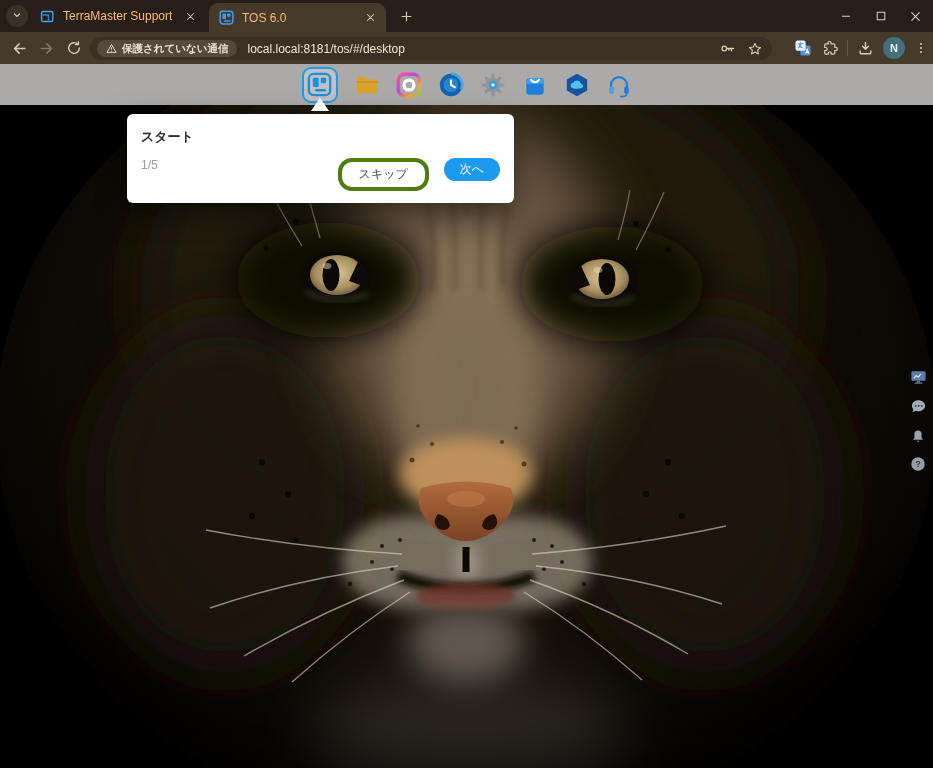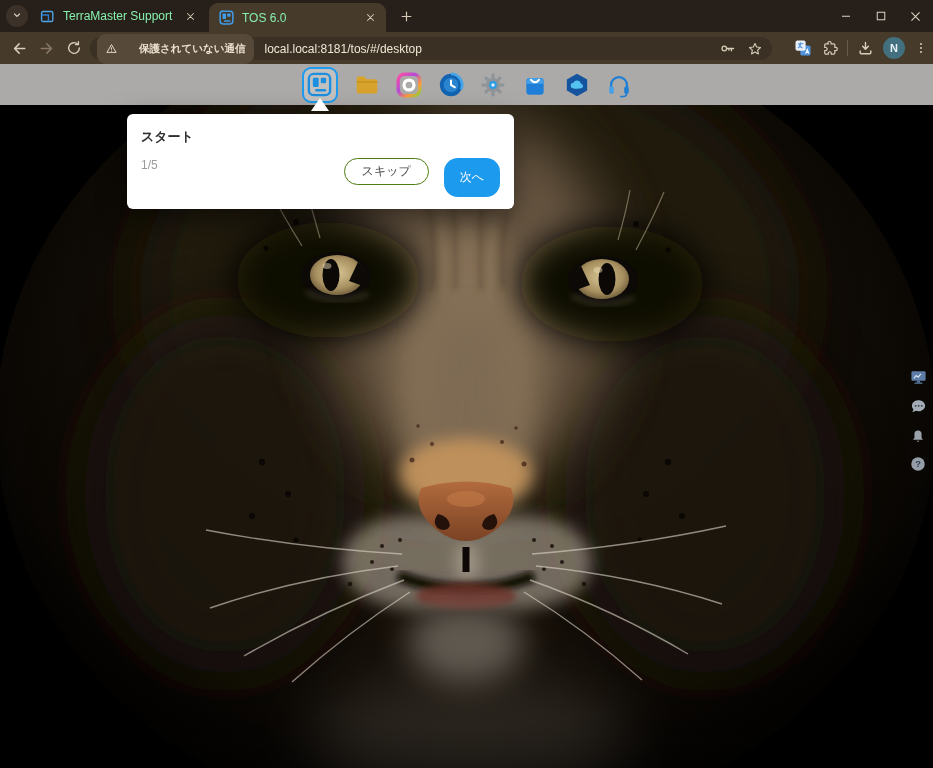--- a/index.html
+++ b/index.html
@@ -7,34 +7,34 @@
   .stage { position:relative; width:933px; height:768px; overflow:hidden; background:#000; }
 
   
   .titlebar { position:absolute; top:0; left:0; right:0; height:32px; background:#27201a; z-index:10; }
   .tab-search { position:absolute; left:6px; top:5px; width:22px; height:22px; border-radius:50%;
                 background:#3b3128; display:flex; align-items:center; justify-content:center; }
   .tab { position:absolute; display:flex; align-items:center; overflow:hidden; }
   .tab.inactive { left:30px; top:0; width:176px; height:32px; }
   .tab.active { left:209px; top:3px; width:177px; height:29px; background:#463a2b; border-radius:9px 9px 0 0; }
   .favicon { width:15px; height:15px; margin:0 8px 0 10px; flex:none; }
-  .tab-title { flex:1; font-size:12px; color:#86efac; white-space:nowrap; overflow:hidden; text-overflow:ellipsis; }
+  .tab-title { flex:1; font-size:12px; color:#fdba74; white-space:nowrap; overflow:hidden; text-overflow:ellipsis; }
   .tab-close { width:16px; height:16px; margin:0 8px 0 4px; flex:none; display:flex; align-items:center; justify-content:center; }
   .newtab { position:absolute; left:396px; top:6px; width:20px; height:20px; display:flex; align-items:center; justify-content:center; }
   .wincontrols { position:absolute; right:0; top:0; height:32px; display:flex; }
   .winbtn { width:35px; height:32px; display:flex; align-items:center; justify-content:center; }
 
   
   .toolbar { position:absolute; top:32px; left:0; right:0; height:32px; background:#463a2b; z-index:10; }
   .navrow { position:absolute; left:6px; top:0; height:32px; display:flex; align-items:center; }
   .navbtn { width:27px; height:27px; display:flex; align-items:center; justify-content:center; }
   .omnibox { position:absolute; left:90px; top:5px; width:682px; height:23px; background:#3a3023;
              border-radius:12px; display:flex; align-items:center; }
-  .sec-chip { height:30px; margin-left:7px; padding:0 9px; border-radius:9px; background:#57493a;
-              display:flex; align-items:center; gap:22px; }
+  .sec-chip { height:17px; margin-left:7px; padding:0 9px; border-radius:9px; background:#57493a;
+              display:flex; align-items:center; gap:5px; }
   .sec-chip span { color:#ece2cf; font-size:10.5px; font-weight:bold; }
   .url { margin-left:10px; color:#f0e7d5; font-size:12px; }
   .omni-right { margin-left:auto; margin-right:9px; display:flex; align-items:center; gap:11px; }
   .toolbar-right { position:absolute; right:5px; top:0; height:32px; display:flex; align-items:center; gap:9px; }
   .tb-sep { width:1px; height:16px; background:#6b5c48; }
   .avatar { width:22px; height:22px; border-radius:50%; background:#42707f; color:#e9f2f5;
             display:flex; align-items:center; justify-content:center; font-size:11px; font-weight:bold; }
 
   
   .desktop { position:absolute; top:64px; left:0; width:933px; height:704px; z-index:1; }
@@ -54,23 +54,23 @@
 
   
   .tour-caret { position:absolute; left:311px; top:98px; width:0; height:0; z-index:21;
                 border-left:9px solid transparent; border-right:9px solid transparent; border-bottom:13px solid #fff; }
   .tour { position:absolute; left:127px; top:114px; width:387px; background:#fff; border-radius:6px;
           box-shadow:0 8px 28px rgba(0,0,0,.5); padding:14px 14px 12px 14px; z-index:20; }
   .tour-title { font-size:13px; font-weight:bold; color:#2e2e2e; }
   .tour-body { margin-top:10px; font-size:11.5px; color:#3d3d3d; line-height:1.75; }
   .tour-footer { margin-top:12px; display:flex; align-items:flex-start; }
   .tour-step { flex:1; color:#9b9b9b; font-size:12px; }
-  .btn-skip { background:#fff; border:1px solid #4d7c0f; border-radius:14px; padding:4px 17px;
+  .btn-skip { background:#fff; border:4px solid #4d7c0f; border-radius:14px; padding:4px 17px;
               font-size:12px; color:#4a4a4a; font-family:inherit; cursor:pointer; }
-  .btn-next { background:#1b9aee; border:none; border-radius:14px; padding:11px 16px;
+  .btn-next { background:#1b9aee; border:none; border-radius:14px; padding:3px 16px;
               font-size:12px; color:#fff; font-family:Liberation Serif, serif; cursor:pointer; margin-left:15px; }
 </style>
 </head>
 <body>
 
 <div class="stage">
 
   <div class="titlebar">
     <div class="tab-search">
       <span>

